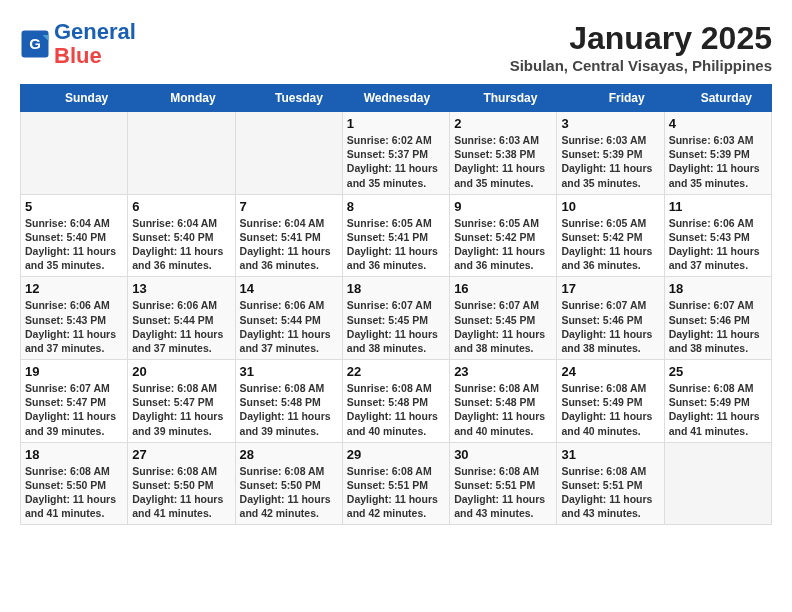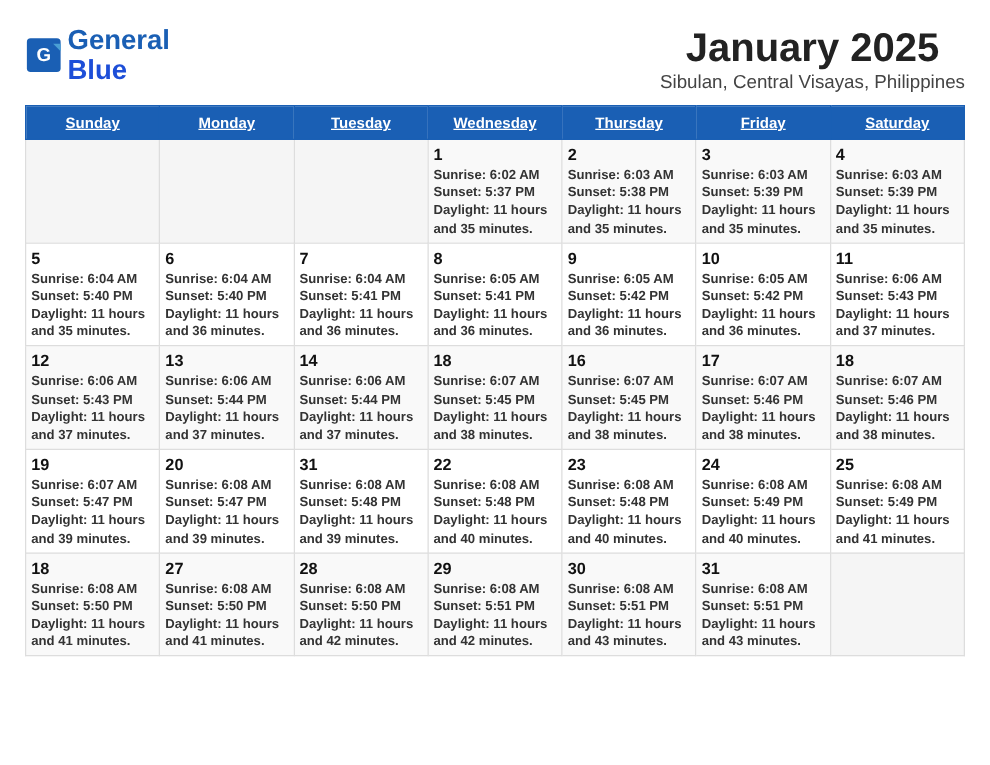--- a/index.html
+++ b/index.html
@@ -28,48 +28,47 @@
       line-height: 1.1;
     }
     .logo-text span {
       color: #1a5fb4;
     }
     .logo-icon {
       width: 30px;
       height: 30px;
     }
     .title-block {
-      text-align: center;
+      text-align: right;
     }
     .title-block h1 {
       font-size: 32px;
       color: #222;
       font-weight: bold;
     }
     .title-block h2 {
       font-size: 15px;
       color: #444;
-      font-weight: normal;
+      font-weight: bold;
     }
     table {
       width: 100%;
       border-collapse: collapse;
       font-size: 11px;
     }
     thead tr {
       background-color: #1a5fb4;
       color: #fff;
     }
     thead th {
-      padding: 6px 0;
-      text-align: center;
+      padding: 6px 19px;
+      text-align: right;
       font-size: 12px;
       font-weight: bold;
       border: 1px solid #1a5fb4;
-      text-decoration: underline;
     }
     tbody tr {
       border-bottom: 1px solid #ccc;
     }
     tbody td {
       vertical-align: top;
       padding: 4px;
       border: 1px solid #ddd;
       width: calc(100% / 7);
       min-height: 80px;
@@ -99,21 +98,21 @@
 
 <div class="header">
   <div class="logo">
     <svg class="logo-icon" viewBox="0 0 40 40">
       <rect x="2" y="2" width="36" height="36" rx="4" fill="#1a5fb4"></rect>
       <text x="20" y="26" text-anchor="middle" fill="white" font-size="20" font-weight="bold">G</text>
       <polygon points="30,8 38,8 38,16" fill="#4a9fd4"></polygon>
     </svg>
     <div class="logo-text">
       <span>General</span><br>
-      <span style="color:#1d4ed8;">Blue</span>
+      <span style="color:#ef4444;">Blue</span>
     </div>
   </div>
   <div class="title-block">
     <h1>January 2025</h1>
     <h2>Sibulan, Central Visayas, Philippines</h2>
   </div>
 </div>
 
 <table>
   <thead>

